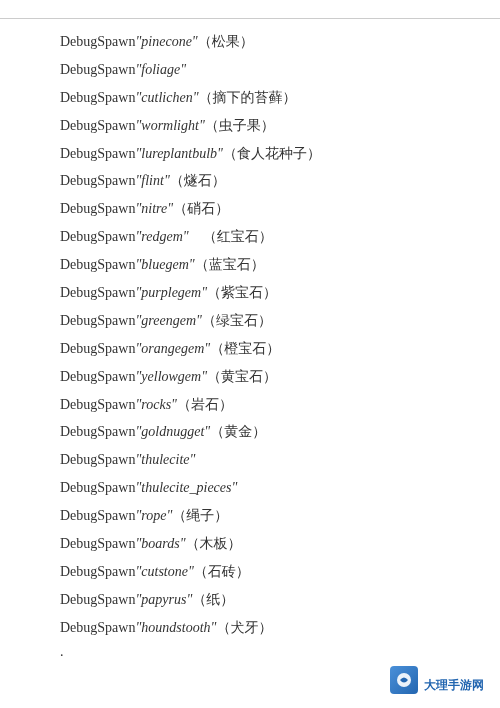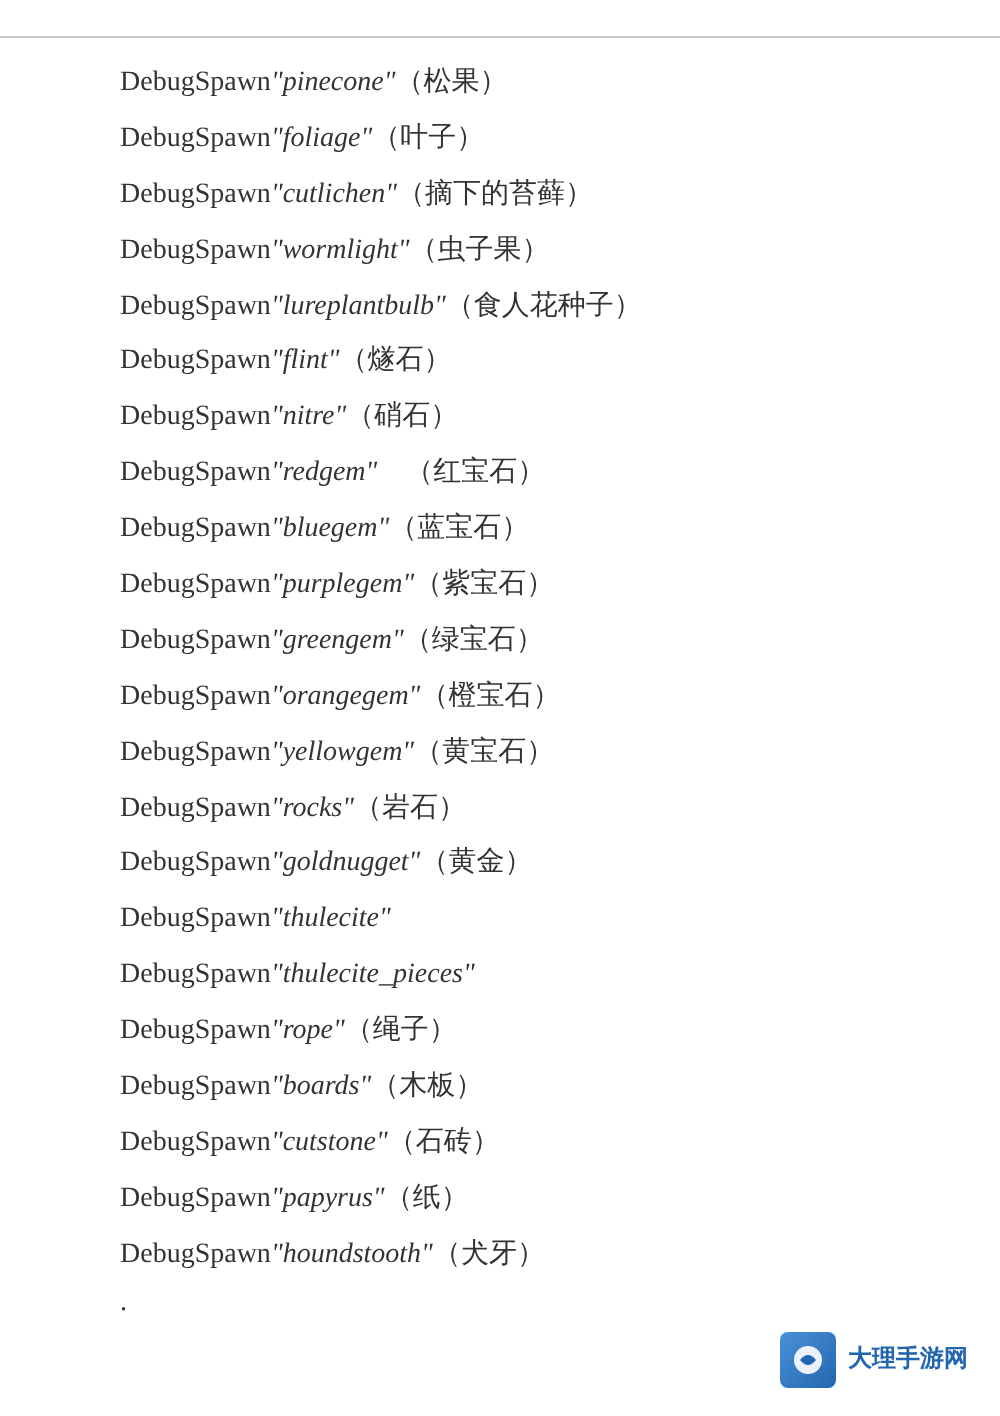--- a/index.html
+++ b/index.html
@@ -72,21 +72,21 @@
       left: 60px;
       font-size: 14px;
       color: #333;
     }
 
     .logo-area {
       position: absolute;
       bottom: 14px;
       right: 16px;
       display: flex;
-      align-items: center;
+      align-items: flex-end;
       gap: 6px;
     }
 
     .logo-icon {
       width: 28px;
       height: 28px;
       background: linear-gradient(135deg, #4a90d9 0%, #2366b0 100%);
       border-radius: 4px;
       display: flex;
       align-items: center;
@@ -119,21 +119,20 @@
 <div class="content">
 
 <div class="line">
       <span class="keyword">DebugSpawn </span>
       <span class="code">"pinecone"</span>
       <span class="chinese">（松果）</span>
     </div>
     <div class="line">
       <span class="keyword">DebugSpawn </span>
       <span class="code">"foliage"</span>
-      <span class="chinese">（叶子）</span>
     </div>
     <div class="line">
       <span class="keyword">DebugSpawn </span>
       <span class="code">"cutlichen"</span>
       <span class="chinese">（摘下的苔藓）</span>
     </div>
     <div class="line">
       <span class="keyword">DebugSpawn </span>
       <span class="code">"wormlight"</span>
       <span class="chinese">（虫子果）</span>

